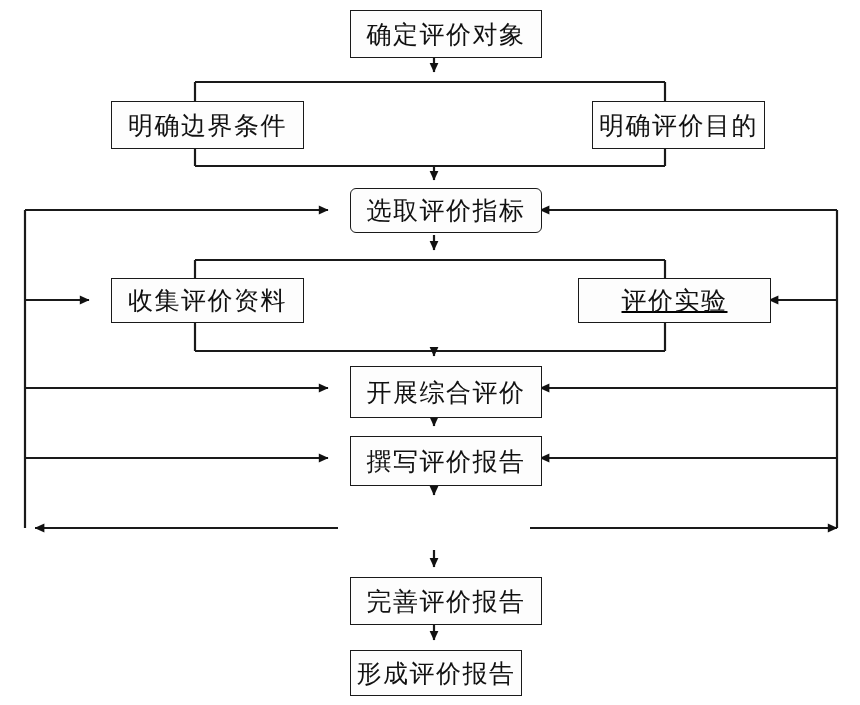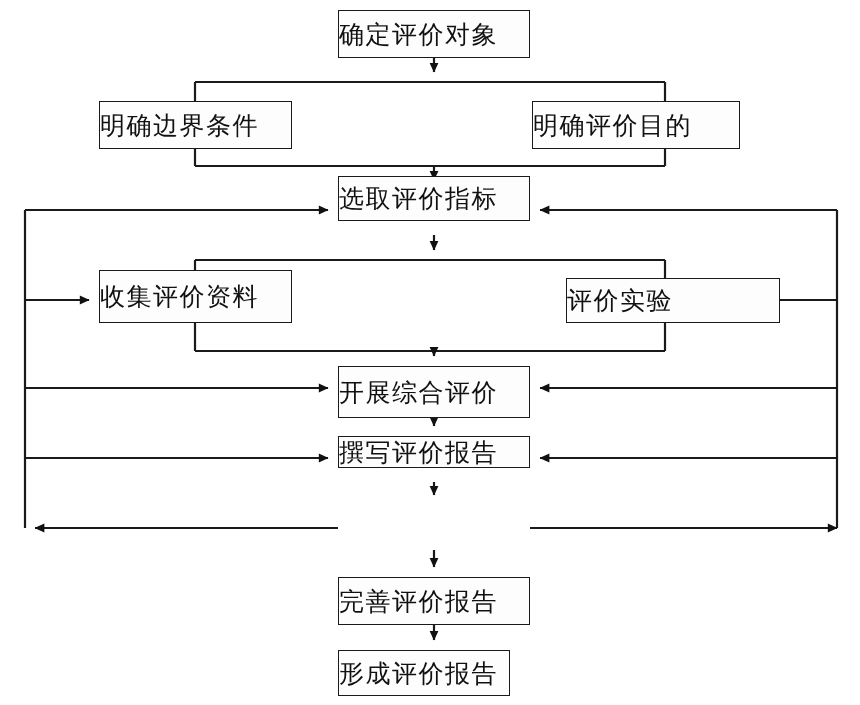--- a/index.html
+++ b/index.html
@@ -24,22 +24,23 @@
     width: 860px;
     height: 705px;
   }
   .node-box {
     position: absolute;
     box-sizing: border-box;
     border: 1.6px solid #1a1a1a;
     background: #fdfdfd;
     display: flex;
     align-items: center;
-    justify-content: flex-start;
+    justify-content: center;
     z-index: 5;
+    margin-left: 12px;
   }
   .node-label {
     font-family: "Liberation Serif", "DejaVu Serif", serif;
     font-size: 25px;
     line-height: 1;
     color: #111111;
     letter-spacing: 1.5px;
     white-space: nowrap;
     user-select: none;
   }
@@ -120,41 +121,41 @@
   </svg>
 
   <div class="node-box" style="left:338px; top:10px; width:192px; height:48px;">
     <span class="node-label">确定评价对象</span>
   </div>
 
   <div class="node-box" style="left:99px; top:101px; width:193px; height:48px;">
     <span class="node-label">明确边界条件</span>
   </div>
 
-  <div class="node-box" style="left:532px; top:101px; width:208px; height:48px;">
+  <div class="node-box" style="left:580px; top:101px; width:173px; height:48px;">
     <span class="node-label">明确评价目的</span>
   </div>
 
-  <div class="node-box" style="left:338px; top:176px; width:192px; height:45px;">
+  <div class="node-box" style="left:338px; top:188px; width:192px; height:45px;border-radius:6px;">
     <span class="node-label">选取评价指标</span>
   </div>
 
-  <div class="node-box" style="left:99px; top:270px; width:193px; height:53px;">
+  <div class="node-box" style="left:99px; top:278px; width:193px; height:45px;">
     <span class="node-label">收集评价资料</span>
   </div>
 
-  <div class="node-box" style="left:566px; top:278px; width:214px; height:45px;">
+  <div class="node-box" style="left:566px; top:278px; width:193px; height:45px;text-decoration:underline;">
     <span class="node-label">评价实验</span>
   </div>
 
   <div class="node-box" style="left:338px; top:366px; width:192px; height:52px;">
     <span class="node-label">开展综合评价</span>
   </div>
 
-  <div class="node-box" style="left:338px; top:436px; width:192px; height:32px;">
+  <div class="node-box" style="left:338px; top:436px; width:192px; height:50px;">
     <span class="node-label">撰写评价报告</span>
   </div>
 
 
   <div class="node-box" style="left:338px; top:577px; width:192px; height:48px;">
     <span class="node-label">完善评价报告</span>
   </div>
 
   <div class="node-box" style="left:338px; top:650px; width:172px; height:46px;">
     <span class="node-label">形成评价报告</span>

